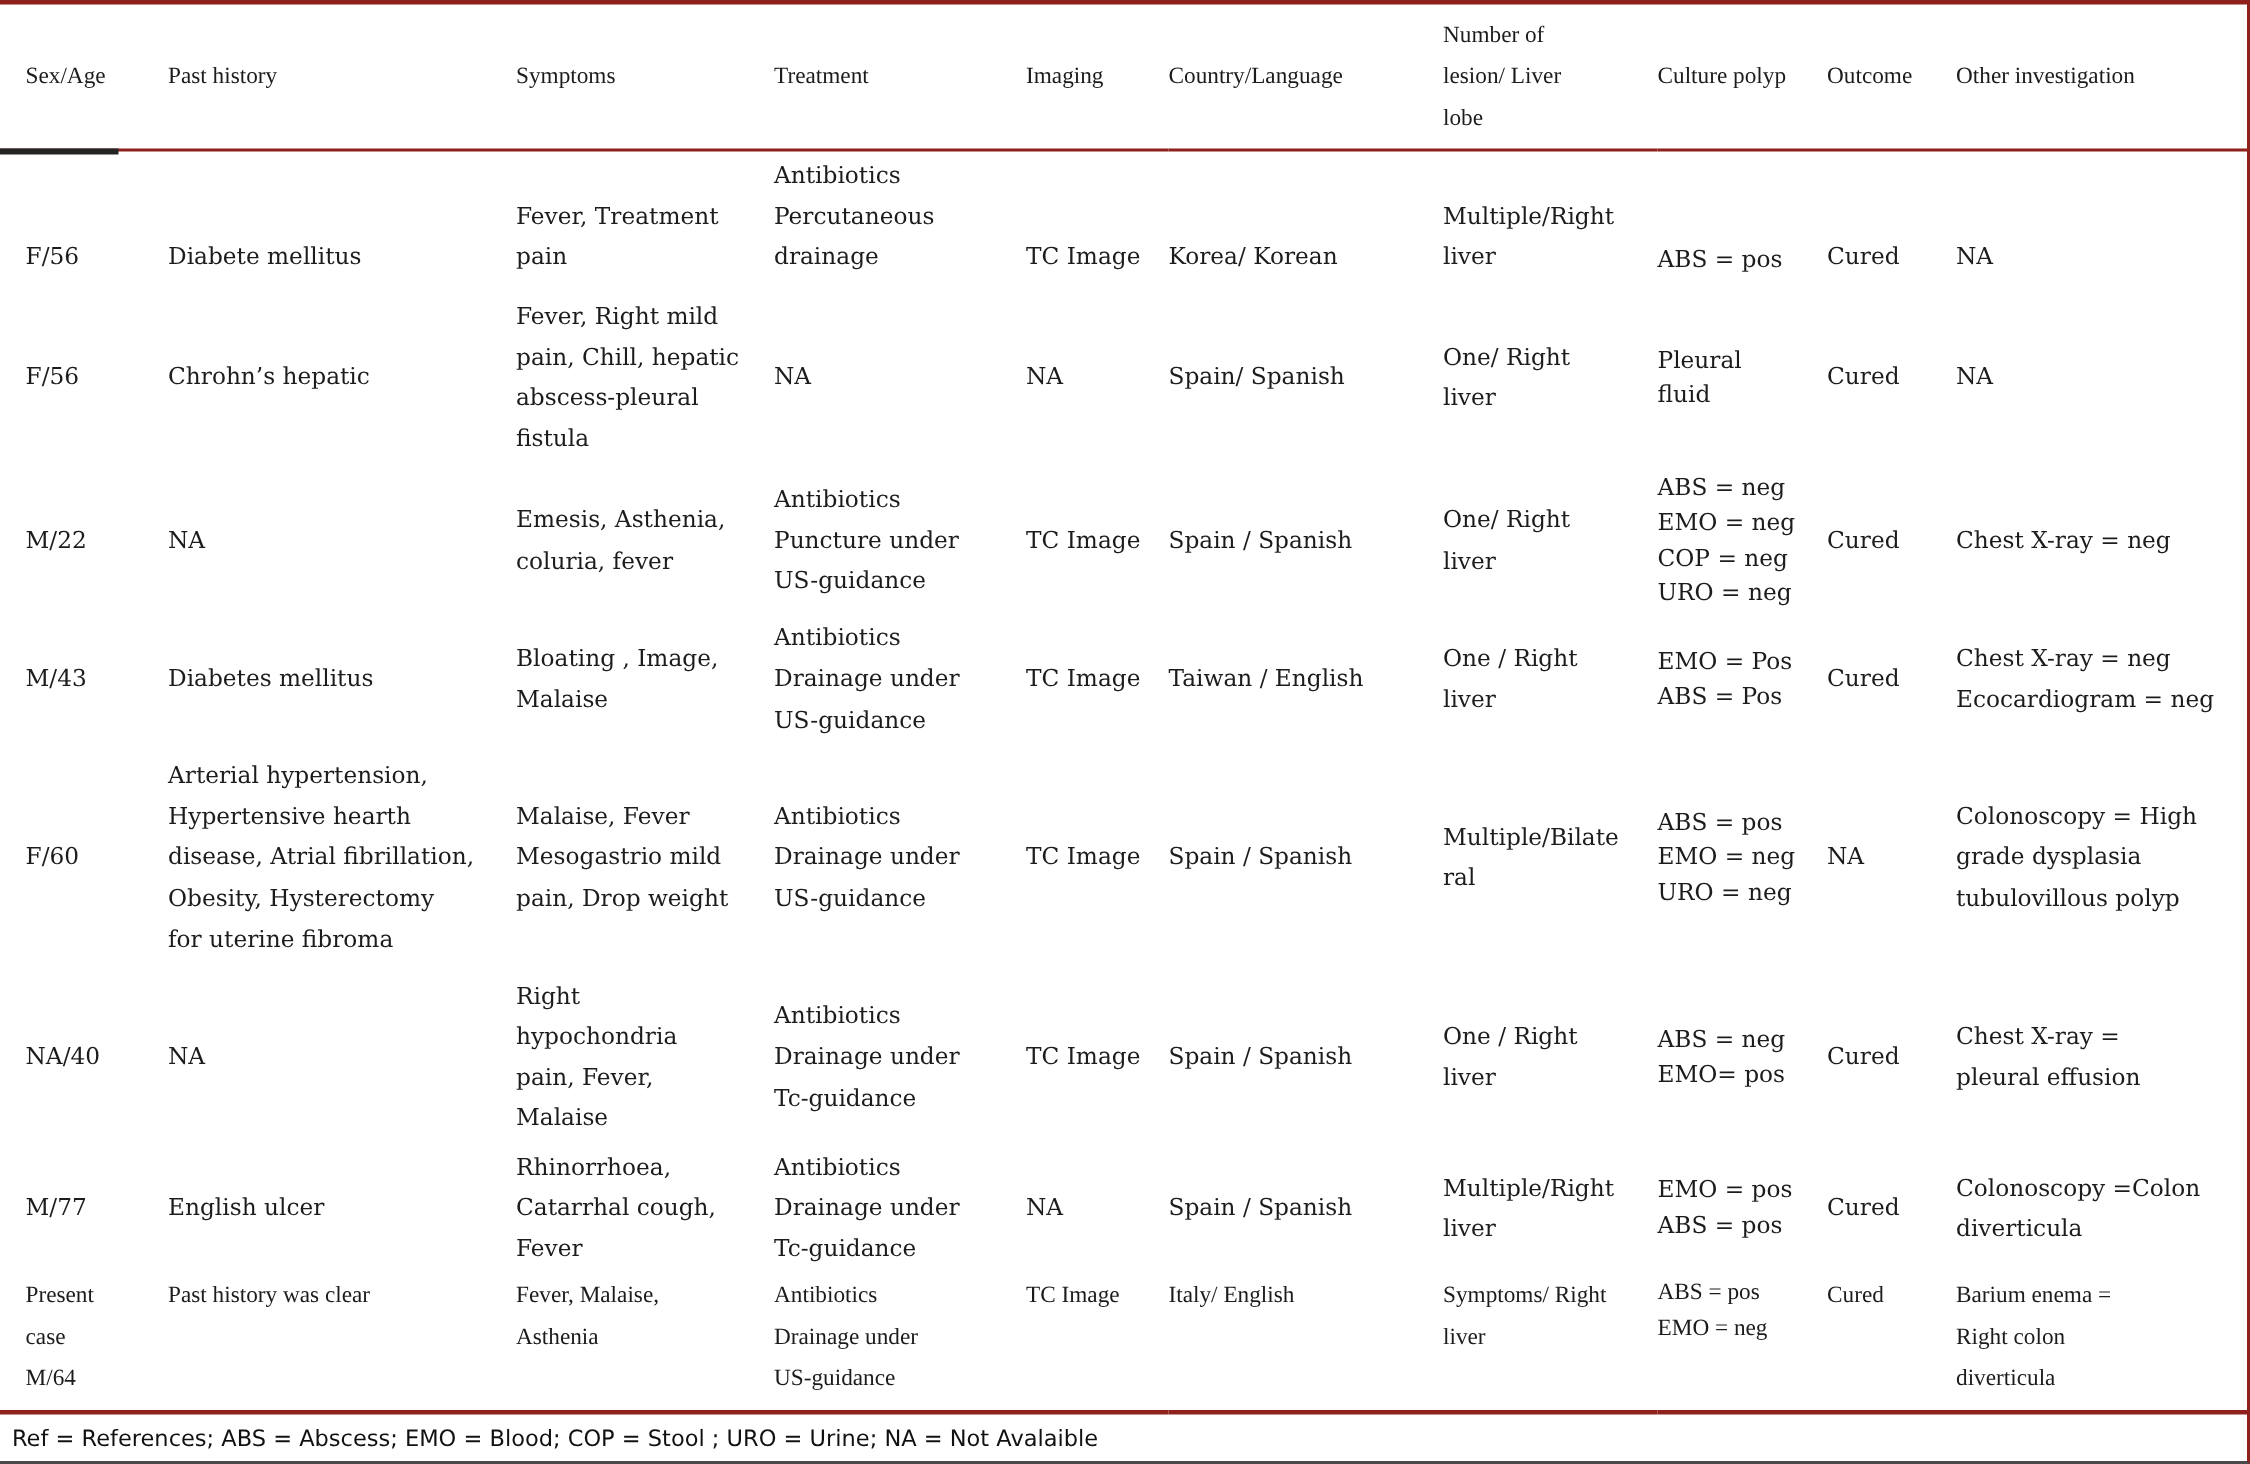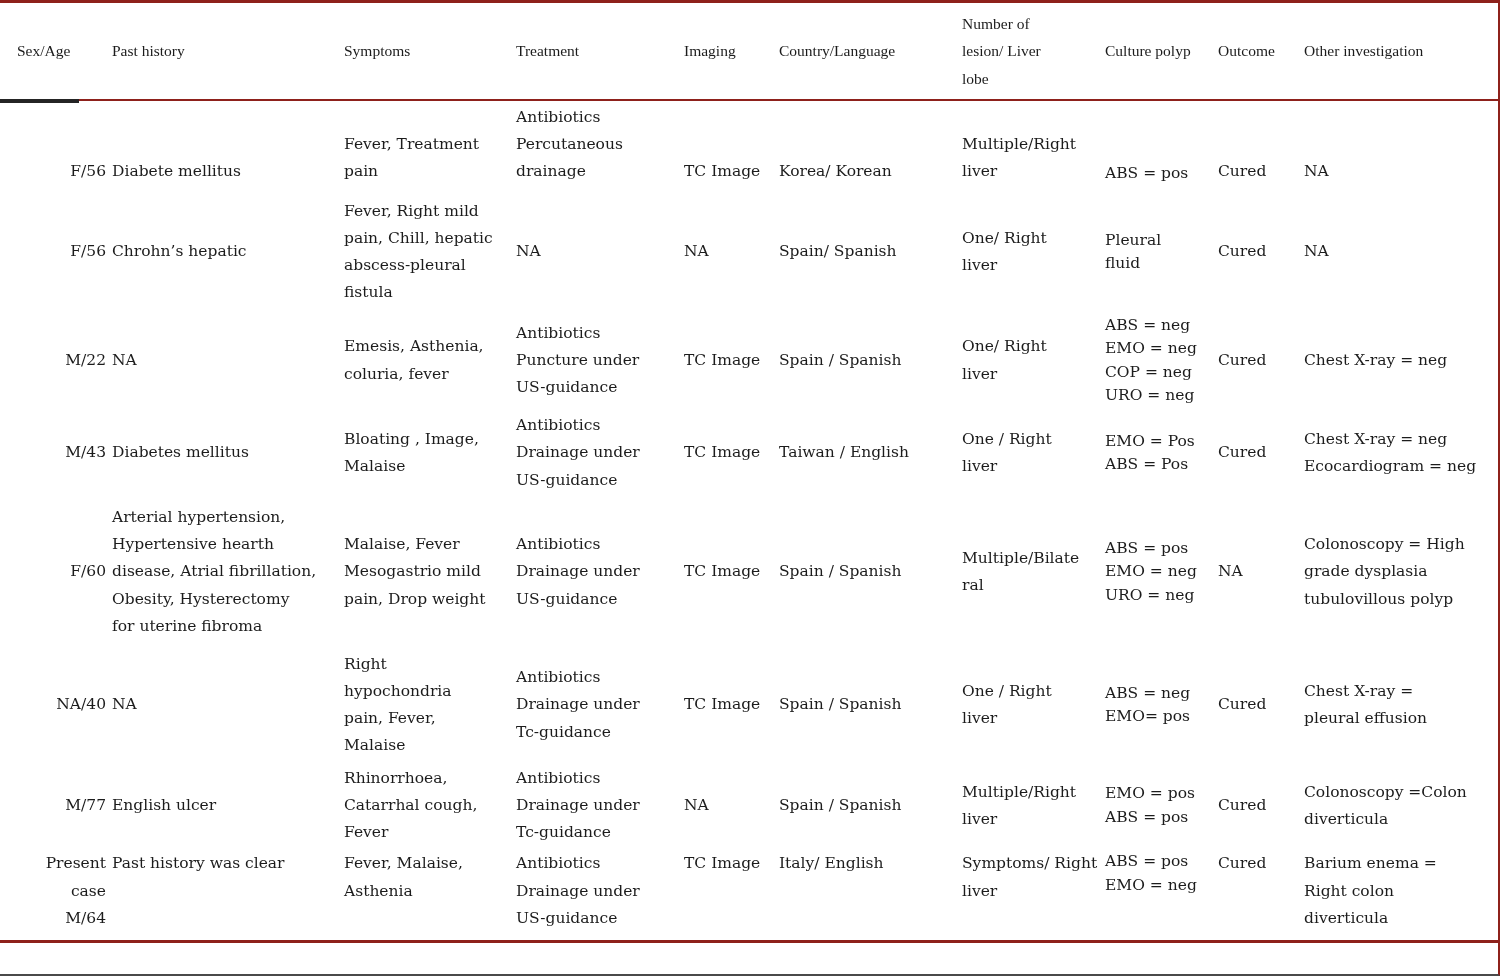--- a/index.html
+++ b/index.html
@@ -38,21 +38,21 @@
     padding:0 6px 0 0;
     white-space:pre-line;
     font-family:Liberation Serif, serif;
   }
   td{
     vertical-align:middle;
     padding:2px 6px 2px 0;
     white-space:pre-line;
   }
   th:first-child, td:first-child{padding-left:17px;}
-  td:first-child{text-align:right;}
+  td:first-child{text-align:left;}
   
   td:nth-child(8){line-height:1.5;}
   tbody tr:last-child{border-bottom:3px solid var(--red);}
   tr.valign-bottom td{vertical-align:bottom;padding-bottom:7px;}
   tr.valign-top td{vertical-align:top;padding-top:2px;}
   .dark-segment{
     position:absolute;
     left:0;
     top:96px;
     width:79px;
@@ -231,21 +231,21 @@
           <td>NA</td>
           <td>Spain / Spanish</td>
           <td>Multiple/Right
 liver</td>
           <td>EMO = pos
 ABS = pos</td>
           <td>Cured</td>
           <td>Colonoscopy =Colon
 diverticula</td>
         </tr>
-        <tr class="valign-top" style="height: 93px;">
+        <tr class="valign-top" style="height: 93px; font-family: Liberation Serif, serif;">
           <td>Present
 case
 M/64</td>
           <td>Past history was clear</td>
           <td>Fever, Malaise,
 Asthenia</td>
           <td>Antibiotics
 Drainage under
 US-guidance</td>
           <td>TC Image</td>
@@ -255,14 +255,15 @@
           <td>ABS = pos
 EMO = neg</td>
           <td>Cured</td>
           <td>Barium enema =
 Right colon
 diverticula</td>
         </tr>
       </tbody>
   </table>
 
+  <div class="footnote">Ref = References; ABS = Abscess; EMO = Blood; COP = Stool ; URO = Urine; NA = Not Avalaible</div>
 
 </div>
 
 </body></html>

